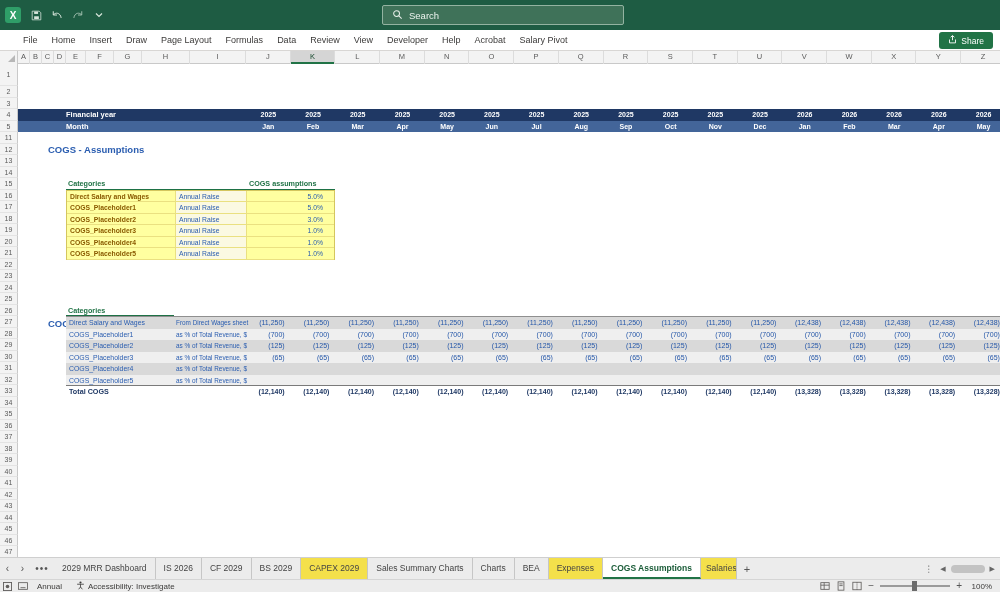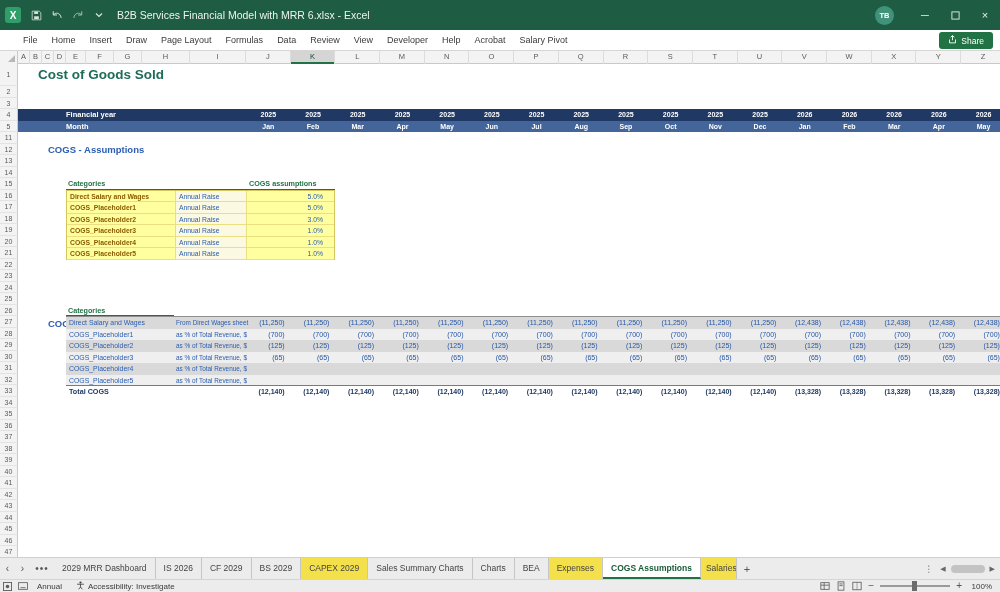--- a/index.html
+++ b/index.html
@@ -114,30 +114,28 @@
             <path d="M11.5 1.5 v4.5 h-4.5" fill="none" stroke="#9dbcab" stroke-width="1.2"></path>
             <path d="M11.5 6 C 9 2.5, 3 3, 2 9.5" fill="none" stroke="#9dbcab" stroke-width="1.2"></path>
           </svg>
       </span>
       <span class="ic">
         <svg width="8" height="6" viewBox="0 0 8 6">
             <path d="M1 1.5 L4 4.5 L7 1.5" fill="none" stroke="#d8e6dc" stroke-width="1.2"></path>
           </svg>
       </span>
     </div>
-    <span class="tb-title">B2B Services Financial Model with MRR 6.xlsx  -  Excel</span>
-    <div class="tb-right">
-      <span class="avatar">TB</span>
-      <span class="winbtn">─</span>
-      <span class="winbtn">
-        <svg width="9" height="9" viewBox="0 0 10 10">
-            <rect x="1" y="1" width="8" height="8" fill="none" stroke="#e9efe9" stroke-width="1"></rect>
-          </svg>
-      </span>
-      <span class="winbtn">×</span>
+    <div id="search">
+      <span>
+        <svg width="11" height="11" viewBox="0 0 12 12">
+            <circle cx="5" cy="5" r="3.2" fill="none" stroke="#e8f0ea" stroke-width="1.1"></circle>
+            <line x1="7.5" y1="7.5" x2="10.5" y2="10.5" stroke="#e8f0ea" stroke-width="1.1"></line>
+          </svg>
+      </span>
+      <span>Search</span>
     </div>
   </div>
 
   <div id="ribbon">
     <div id="ribbon-tabs">
         <div class="rtab">File</div>
         <div class="rtab">Home</div>
         <div class="rtab">Insert</div>
         <div class="rtab">Draw</div>
         <div class="rtab">Page Layout</div>
@@ -185,21 +183,20 @@
       <div class="colh" style="left: 693px; width: 44.7px;">T</div>
       <div class="colh" style="left: 737.7px; width: 44.7px;">U</div>
       <div class="colh" style="left: 782.4px; width: 44.7px;">V</div>
       <div class="colh" style="left: 827.1px; width: 44.7px;">W</div>
       <div class="colh" style="left: 871.8px; width: 44.7px;">X</div>
       <div class="colh" style="left: 916.5px; width: 44.7px;">Y</div>
       <div class="colh" style="left: 961.2px; width: 44.7px;">Z</div>
     </div>
 
   <div id="canvas">
-    <div id="sheet-title">Cost of Goods Sold</div>
 
     <div id="fyband" class="band">
       <span class="band-label">Financial year</span>
     <div class="bandcell" style="left: 228px; width: 44.7px;">2025</div>
         <div class="bandcell" style="left: 272.7px; width: 44.7px;">2025</div>
         <div class="bandcell" style="left: 317.4px; width: 44.7px;">2025</div>
         <div class="bandcell" style="left: 362.1px; width: 44.7px;">2025</div>
         <div class="bandcell" style="left: 406.8px; width: 44.7px;">2025</div>
         <div class="bandcell" style="left: 451.5px; width: 44.7px;">2025</div>
         <div class="bandcell" style="left: 496.2px; width: 44.7px;">2025</div>

